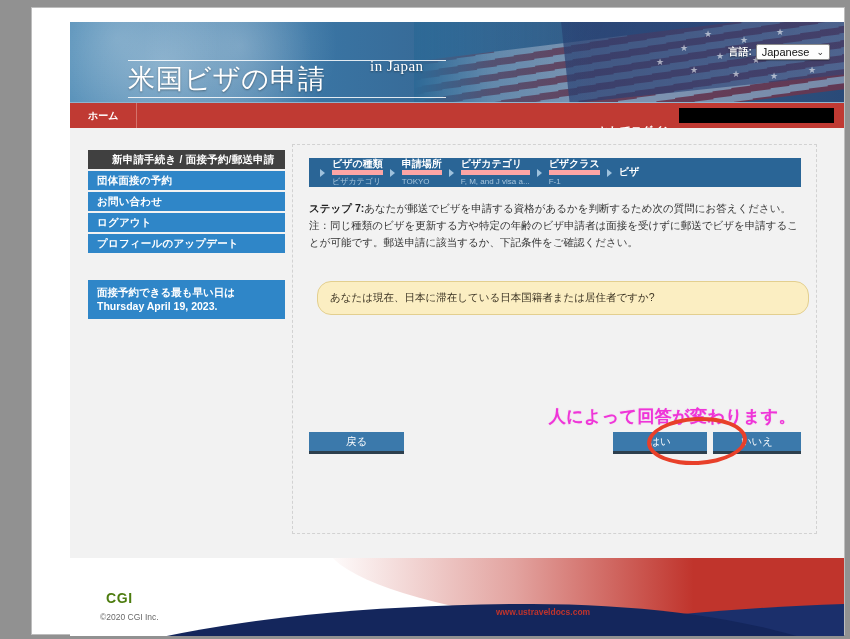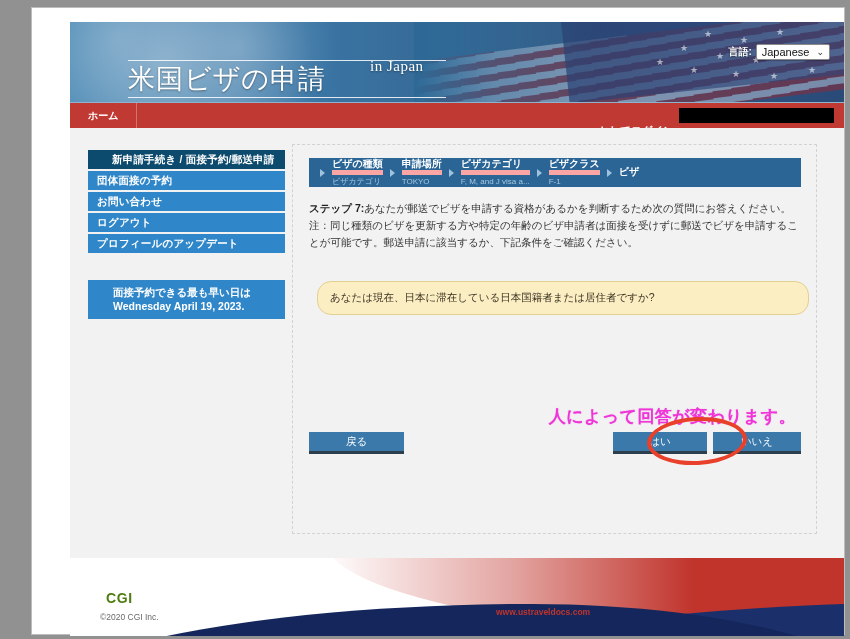--- a/index.html
+++ b/index.html
@@ -107,26 +107,26 @@
   
   .content{position:relative;width:774px;height:430px;background:#f2f2f2;}
 
   
   .sidebar{position:absolute;left:18px;top:22px;width:197px;}
   .menu-item{
     height:19px;display:flex;align-items:center;padding:0 0 0 9px;
     color:#ffffff;font-size:10.5px;font-weight:bold;margin-bottom:2px;
     background:#2f86c8;letter-spacing:.2px;
   }
-  .menu-item.active{background:#0c4a6e;padding-left:24px;}
+  .menu-item.active{background:#404040;padding-left:24px;}
   .early-box{
     position:absolute;left:18px;top:152px;width:197px;background:#2f86c8;
     padding:5px 0 6px 9px;box-sizing:border-box;
   }
-  .early-line{color:#ffffff;font-size:10.5px;font-weight:bold;line-height:14px;margin-left:16px;}
+  .early-line{color:#ffffff;font-size:10.5px;font-weight:bold;line-height:14px;}
 
   
   .panel{
     position:absolute;left:222px;top:16px;width:525px;height:390px;
     border:1px dashed #d2d2d2;box-sizing:border-box;background:#f2f2f2;
   }
   .crumbs{
     position:absolute;left:16px;top:13px;width:492px;height:29px;
     background:#2a6596;display:flex;align-items:center;box-sizing:border-box;padding-left:4px;
   }
@@ -262,21 +262,21 @@
         <div class="sidebar">
           <div class="menu-item active">新申請手続き / 面接予約/郵送申請</div>
           <div class="menu-item">団体面接の予約</div>
           <div class="menu-item">お問い合わせ</div>
           <div class="menu-item">ログアウト</div>
           <div class="menu-item">プロフィールのアップデート</div>
         </div>
 
         <div class="early-box">
           <div class="early-line">面接予約できる最も早い日は</div>
-          <div class="early-line">Wednesday April 19, 2023.</div>
+          <div class="early-line">Thursday April 19, 2023.</div>
         </div>
 
         <div class="panel">
 
           <div class="crumbs">
             <span class="crumb-arrow"></span>
             <span class="crumb">
               <span class="crumb-main">ビザの種類</span>
               <span class="crumb-sub">ビザカテゴリ</span>
             </span>

